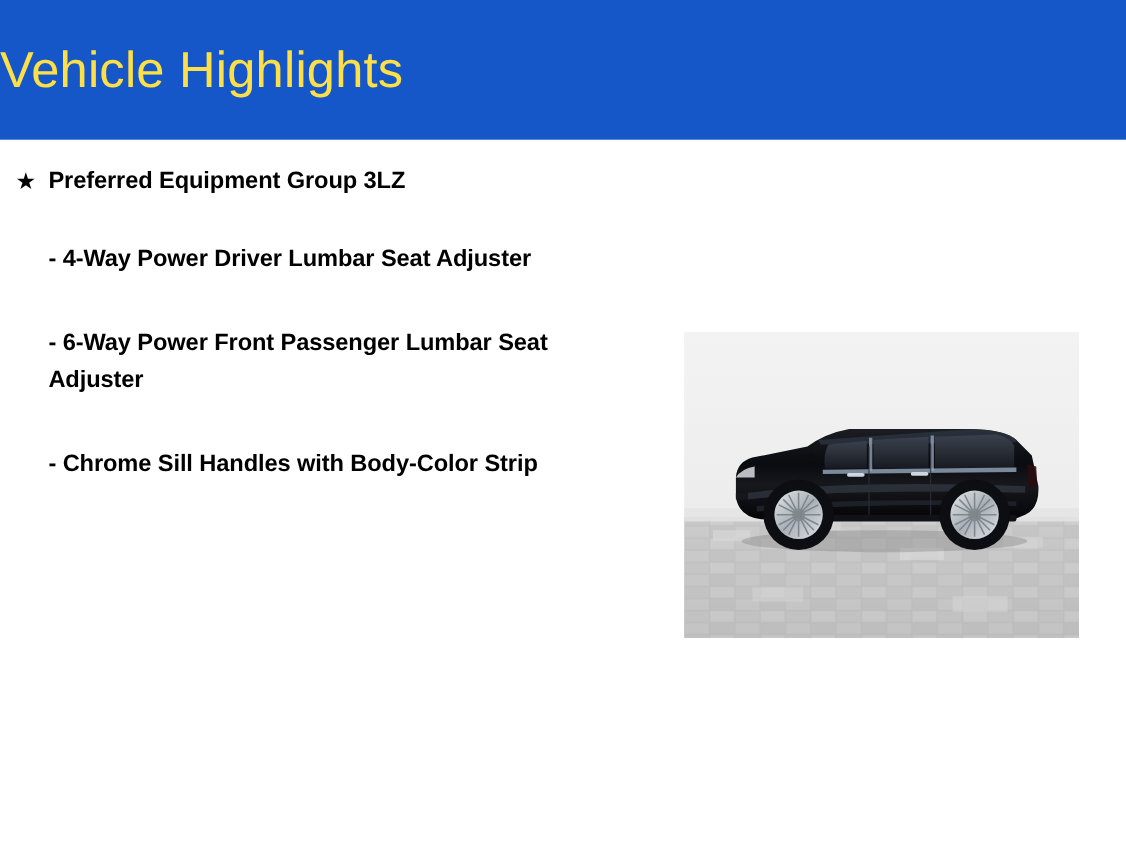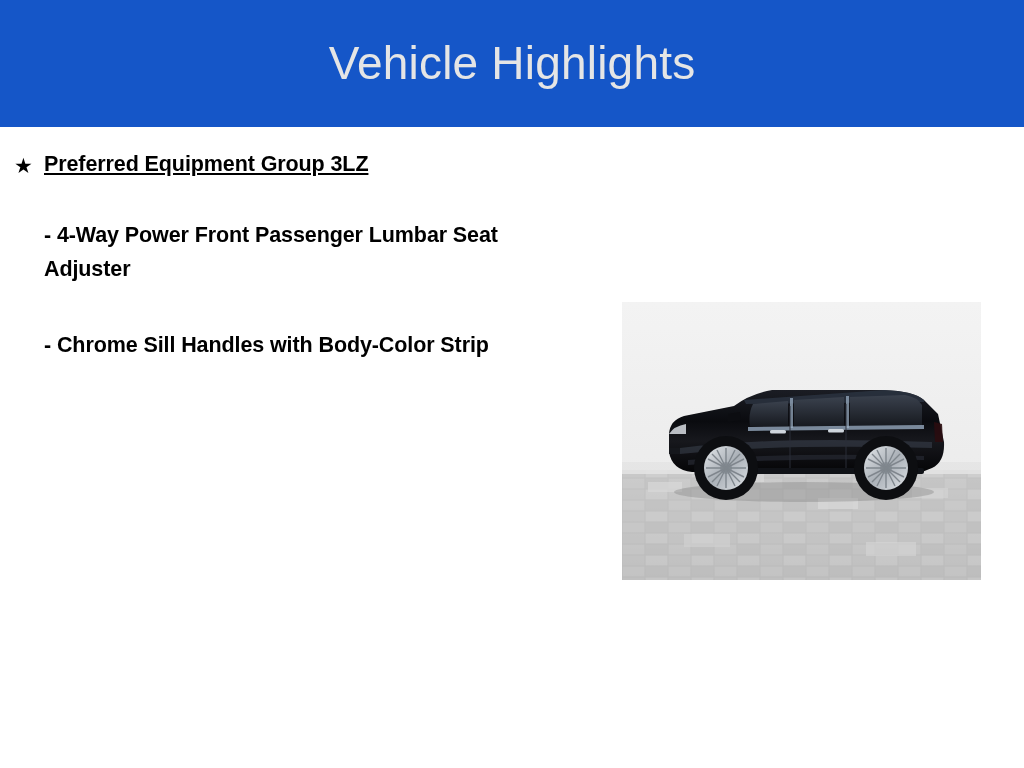--- a/index.html
+++ b/index.html
@@ -23,25 +23,25 @@
     top: 0;
     width: 1024px;
     height: 127px;
     background: #1556c8;
   }
   #page-title {
     position: absolute;
     left: 0;
     top: 0;
     width: 1024px;
-    text-align: center;
+    text-align: left;
     line-height: 127px;
     font-size: 46px;
     font-weight: 400;
-    color: #e5e5e5;
+    color: #fde047;
     letter-spacing: 0.2px;
     white-space: nowrap;
   }
 
   
   #features-list {
     position: absolute;
     left: 0;
     top: 127px;
     width: 600px;
@@ -61,21 +61,20 @@
     color: #000000;
   }
 
   .feature-heading {
     font-size: 21.5px;
     font-weight: bold;
     color: #000000;
     line-height: 1.0;
     padding-top: 27px;
     letter-spacing: -0.1px;
-    text-decoration: underline;
   }
 
   .feature-sub {
     font-size: 21.5px;
     font-weight: bold;
     color: #000000;
     line-height: 34px;
     letter-spacing: -0.1px;
     width: 520px;
     padding-top: 42px;
@@ -102,21 +101,22 @@
 
 <div id="header-banner">
   <div id="page-title">Vehicle Highlights</div>
 </div>
 
 <div id="features-list">
 
   <div class="feature-block">
     <span class="bullet-icon">★</span>
     <div class="feature-heading">Preferred Equipment Group 3LZ</div>
-    <div class="feature-sub">- 4-Way Power Front Passenger Lumbar Seat Adjuster</div>
+    <div class="feature-sub">- 4-Way Power Driver Lumbar Seat Adjuster</div>
+    <div class="feature-sub">- 6-Way Power Front Passenger Lumbar Seat Adjuster</div>
     <div class="feature-sub">- Chrome Sill Handles with Body-Color Strip</div>
   </div>
 
 </div>
 
 <div id="vehicle-photo">
   <svg viewBox="0 0 359 278" xmlns="http://www.w3.org/2000/svg">
     <defs>
       <linearGradient id="sky" x1="0" y1="0" x2="0" y2="1">
         <stop offset="0%" stop-color="#f3f3f3"></stop>

